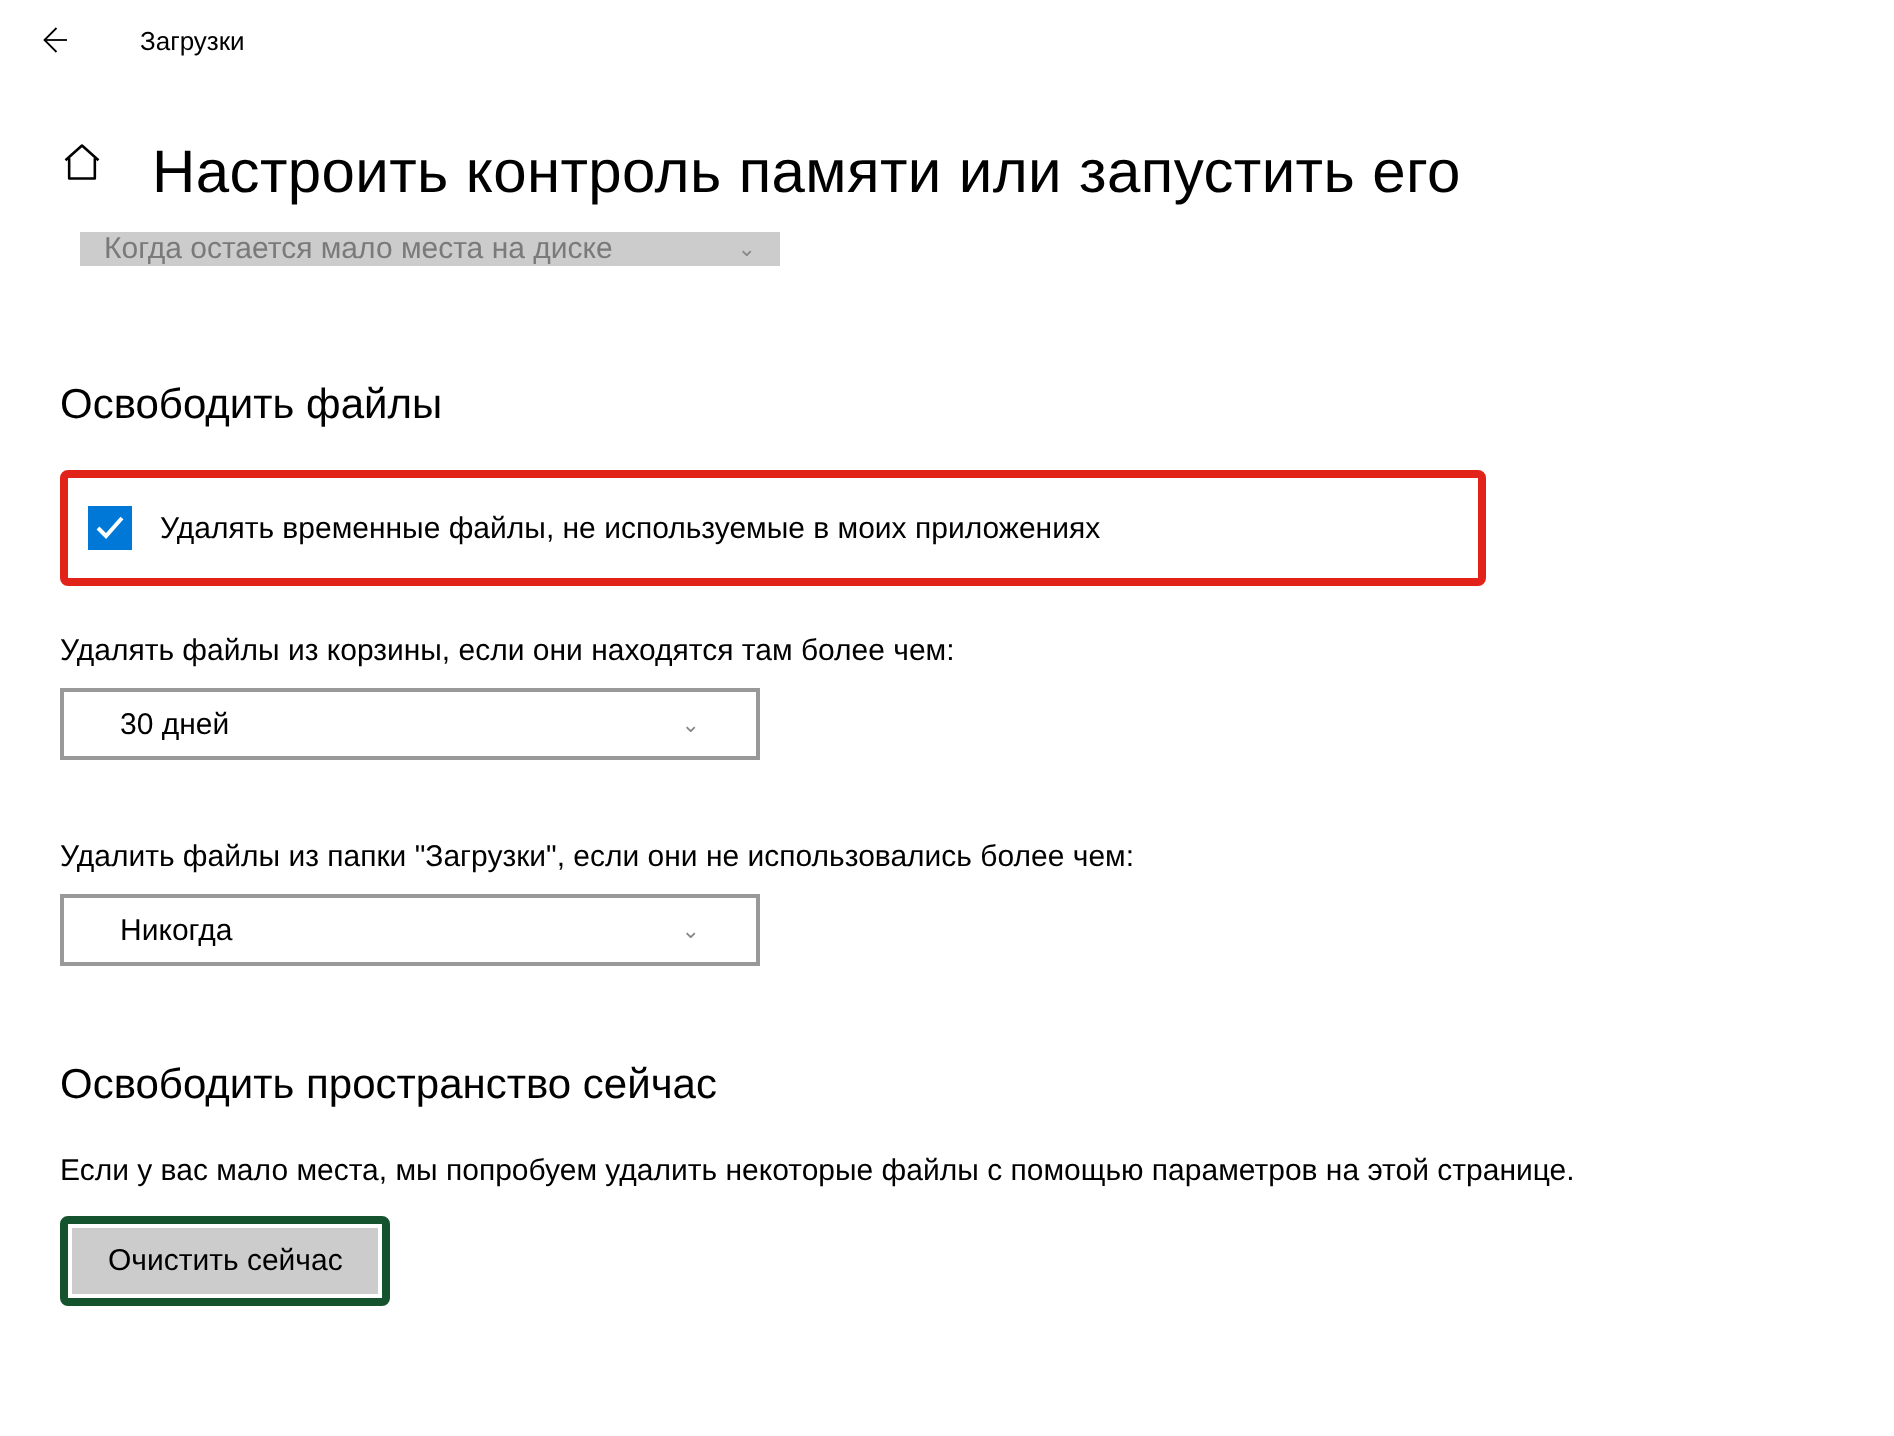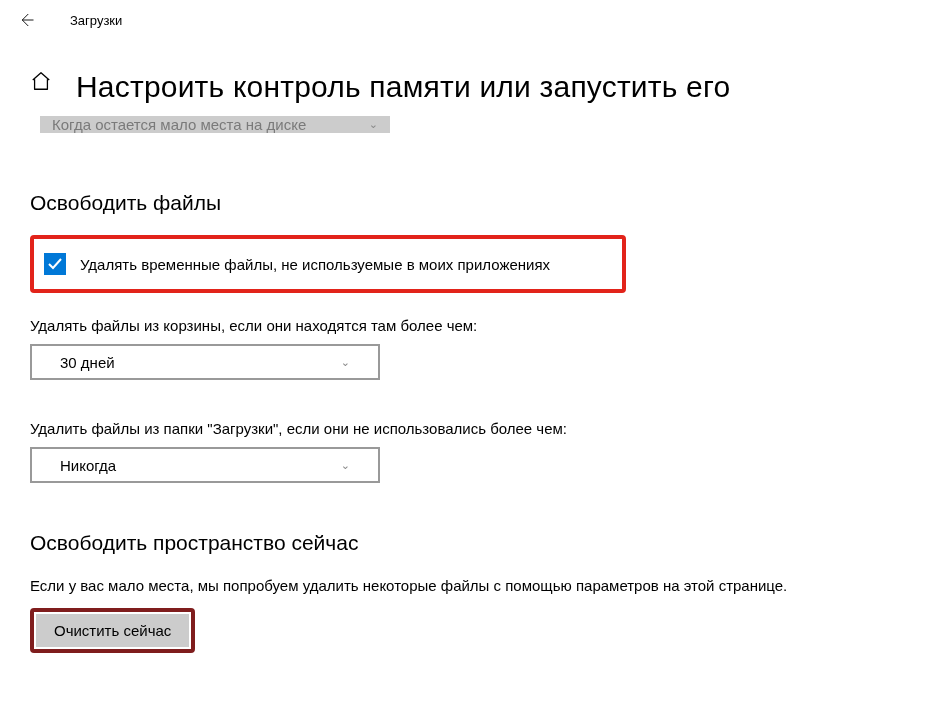--- a/index.html
+++ b/index.html
@@ -71,21 +71,21 @@
       font-weight: 400;
       margin-top: 58px;
       margin-bottom: 20px;
     }
     .checkbox-row {
       display: flex;
       align-items: center;
       padding: 14px 10px;
       border: 4px solid #e2231a;
       border-radius: 4px;
-      width: 596px;
+      width: 713px;
       margin-bottom: 24px;
     }
     .checkbox {
       width: 22px;
       height: 22px;
       background: #0078d7;
       display: flex;
       align-items: center;
       justify-content: center;
       margin-right: 14px;
@@ -115,21 +115,21 @@
       font-size: 21px;
       font-weight: 400;
       margin-top: 48px;
       margin-bottom: 22px;
     }
     .freeup-desc {
       font-size: 15px;
       margin-bottom: 14px;
     }
     .clear-btn-wrap {
-      border: 4px solid #7f1d1d;
+      border: 4px solid #14532d;
       border-radius: 4px;
       display: inline-block;
       padding: 2px;
     }
     .clear-btn {
       background: #cccccc;
       border: none;
       font-size: 15px;
       padding: 8px 18px;
       font-family: inherit;

